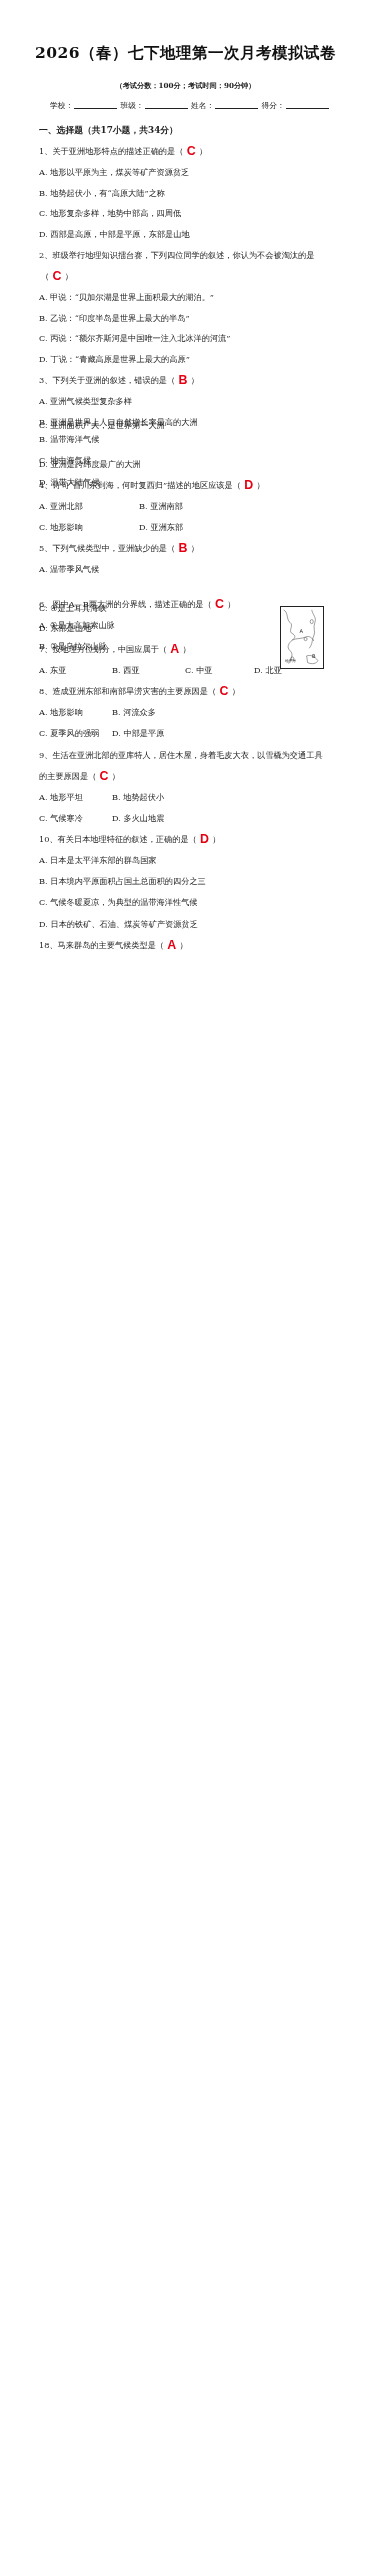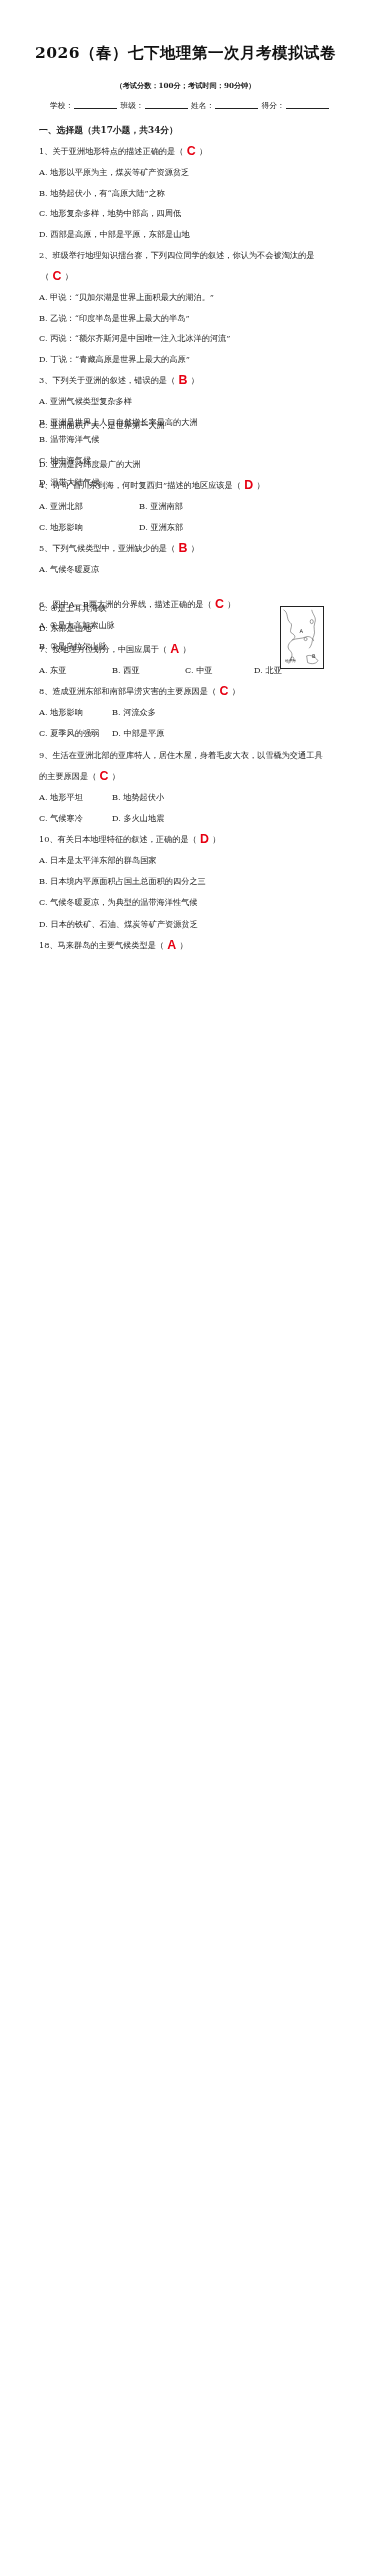--- a/index.html
+++ b/index.html
@@ -56,21 +56,21 @@
   <div class="line" style="top:417px">B. 亚洲是世界上人口自然增长率最高的大洲</div>
 
   <div class="line" style="top:420px">C. 亚洲面积广大，是世界第一大洲</div>
   <div class="line" style="top:459px">D. 亚洲是跨纬度最广的大洲</div>
 
   <div class="line" style="top:480px"><span>4、诗句“百川东到海，何时复西归”描述的地区应该是（</span> <span class="ans">D</span> <span>）</span></div>
   <div class="line" style="top:501px"><span class="opt" style="width:100px">A. 亚洲北部</span><span class="opt">B. 亚洲南部</span></div>
   <div class="line" style="top:522px"><span class="opt" style="width:100px">C. 地形影响</span><span class="opt">D. 亚洲东部</span></div>
 
   <div class="line" style="top:543px"><span>5、下列气候类型中，亚洲缺少的是（</span> <span class="ans">B</span> <span>）</span></div>
-  <div class="line" style="top:564px">A. 气候冬暖夏凉</div>
+  <div class="line" style="top:564px">A. 温带季风气候</div>
 
   <div class="line" style="top:434px">B. 温带海洋气候</div>
 
   <div class="line" style="top:455px">C. 地中海气候</div>
   <div class="line" style="top:477px">D. 温带大陆气候</div>
 
   <div class="line" style="top:599px"><span>6、图中A、B两大洲的分界线，描述正确的是（</span> <span class="ans">C</span> <span>）</span></div>
   <div class="line" style="top:620px">A. ①是大高加索山脉</div>
   <div class="line" style="top:641px">B. ②是乌拉尔山脉</div>
 

